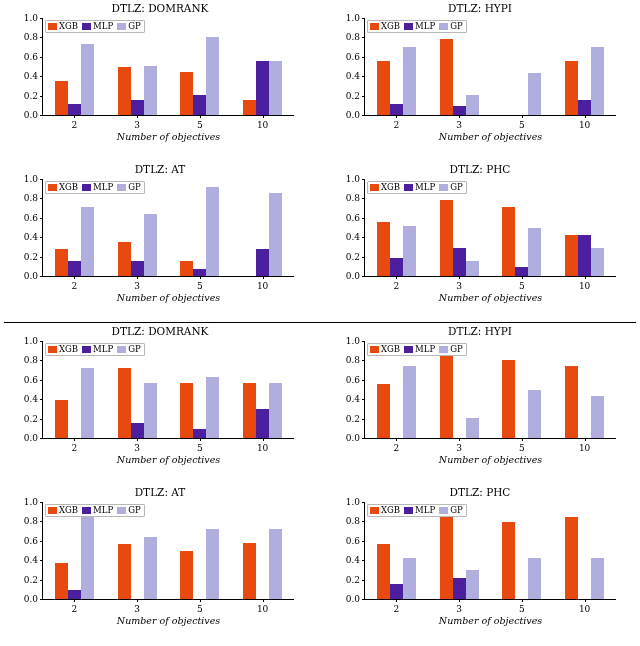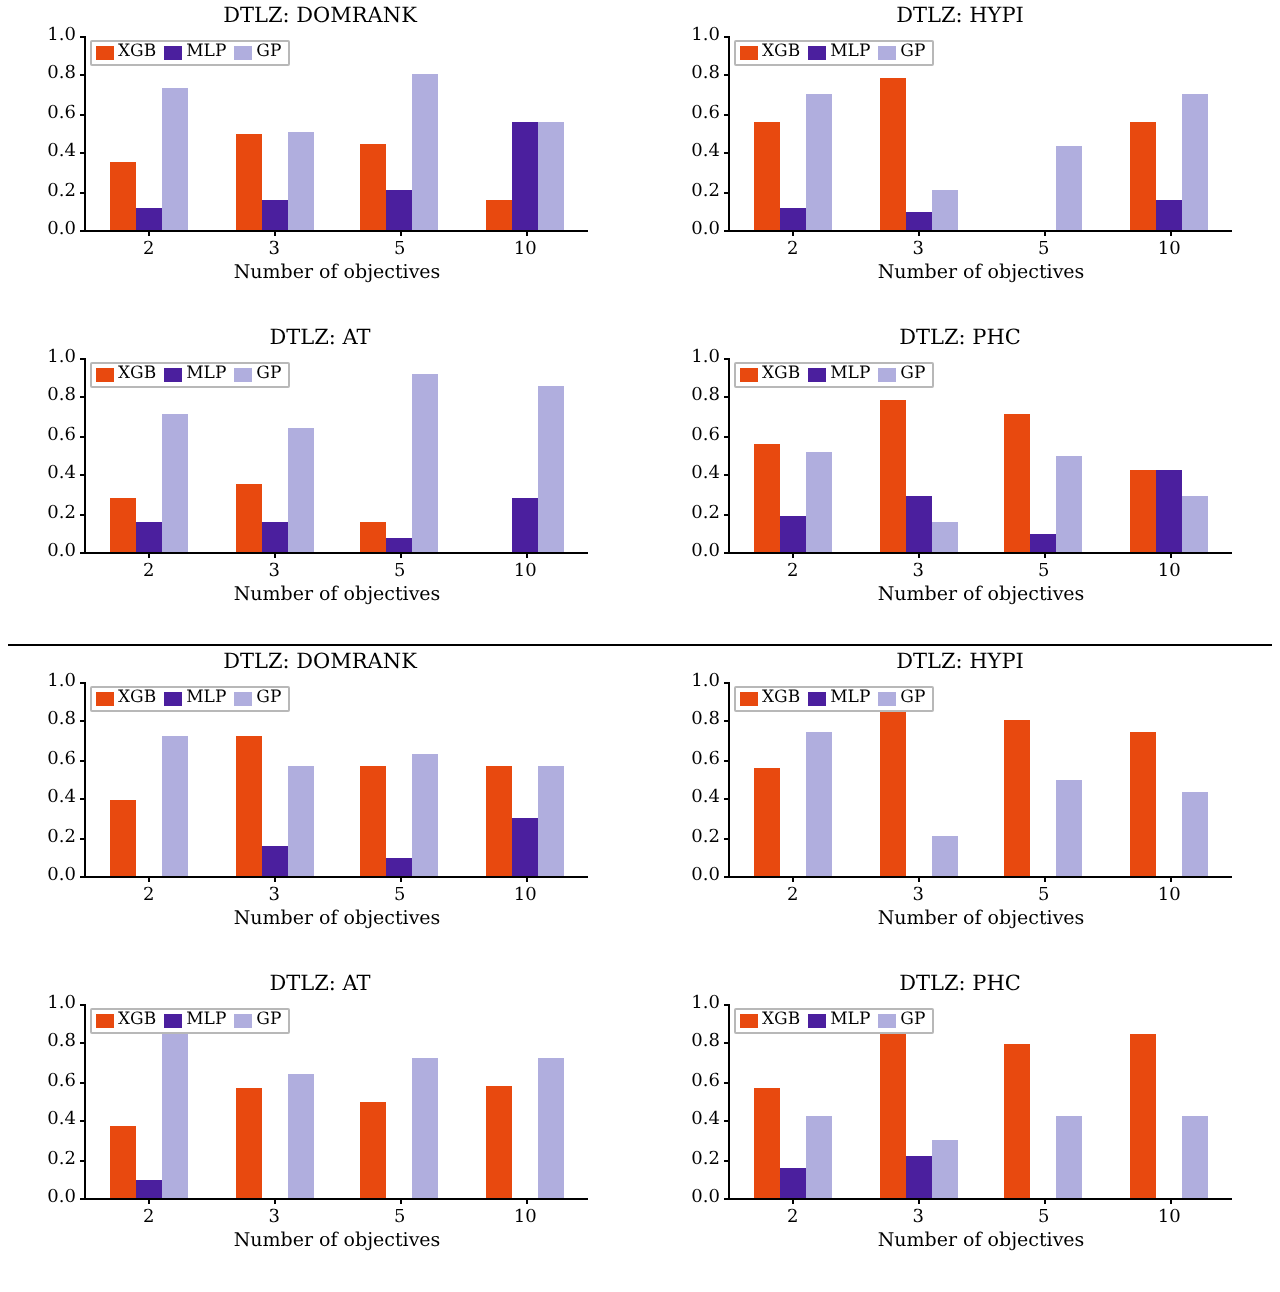--- a/index.html
+++ b/index.html
@@ -86,20 +86,21 @@
   }
   .xlabel {
     position: absolute;
     top: 100%;
     margin-top: 16px;
     left: 0;
     width: 100%;
     text-align: center;
     font-size: 9.5px;
     color: #000;
+    font-style: italic;
   }
   .bar {
     position: absolute;
     bottom: 0;
   }
   .legend {
     position: absolute;
     left: 2px;
     top: 2px;
     display: flex;

